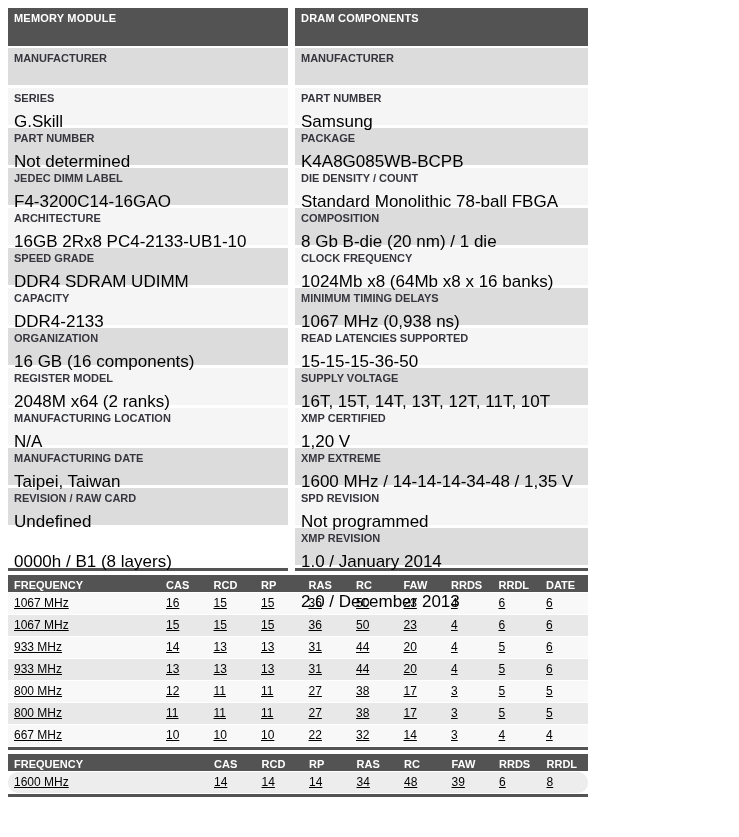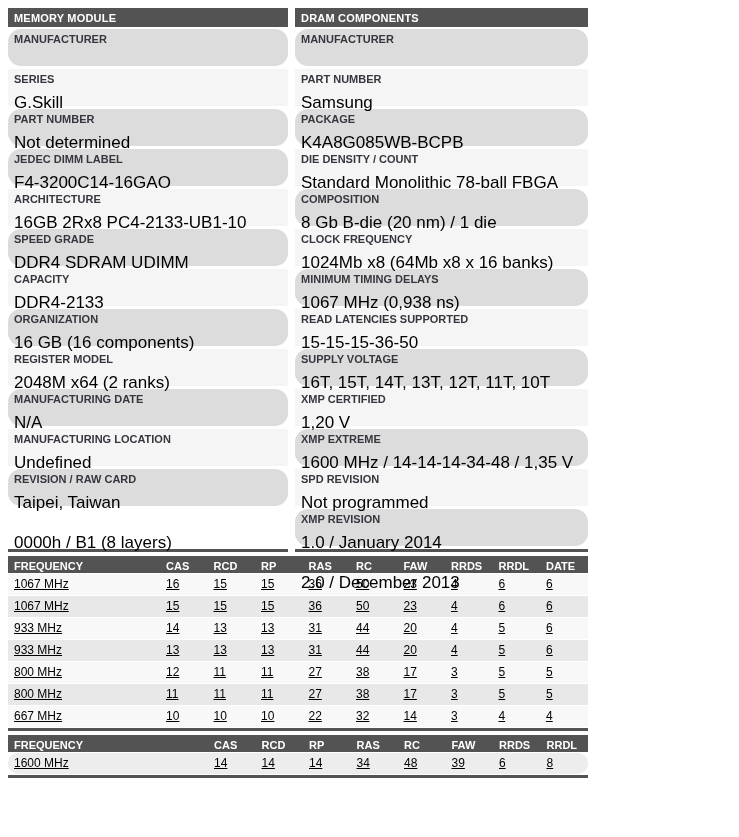--- a/index.html
+++ b/index.html
@@ -15,28 +15,28 @@
     -webkit-font-smoothing:antialiased;
   }
   .page{position:absolute;left:8px;top:8px;width:580px;}
   .panels{display:flex;gap:7px;}
   .panel{border-bottom:3px solid var(--header-bg);}
   .panel-left{width:280px;}
   .panel-right{width:293px;}
   .p-head{
     background:var(--header-bg);color:var(--header-text);
     font-size:11px;font-weight:bold;letter-spacing:.2px;
-    height:19px;line-height:21px;padding:0 6px;box-sizing:border-box;
+    height:38px;line-height:21px;padding:0 6px;box-sizing:border-box;
     margin-bottom:2px;
   }
   .i-row{
     height:37px;margin-bottom:3px;box-sizing:border-box;
     padding:2px 6px 0 6px;
   }
-  .i-row.odd{background:var(--row-dark);border-radius:13px;}
+  .i-row.odd{background:var(--row-dark);}
   .i-row.even{background:var(--row-light);}
   .i-label{
     font-size:11px;font-weight:bold;color:var(--label-text);
     line-height:16px;white-space:nowrap;
   }
   .i-value{
     font-size:17px;color:var(--value-text);
     line-height:17px;white-space:nowrap;margin-top:47px;
   }
   .t-wrap{margin-top:4px;border-bottom:3px solid var(--header-bg);}
@@ -95,27 +95,27 @@
           <div class="i-value">16 GB (16 components)</div>
         </div>
         <div class="i-row odd">
           <div class="i-label">ORGANIZATION</div>
           <div class="i-value">2048M x64 (2 ranks)</div>
         </div>
         <div class="i-row even">
           <div class="i-label">REGISTER MODEL</div>
           <div class="i-value">N/A</div>
         </div>
+        <div class="i-row even">
+          <div class="i-label">MANUFACTURING LOCATION</div>
+          <div class="i-value">Taipei, Taiwan</div>
+        </div>
         <div class="i-row odd">
           <div class="i-label">MANUFACTURING DATE</div>
           <div class="i-value">Undefined</div>
-        </div>
-        <div class="i-row even">
-          <div class="i-label">MANUFACTURING LOCATION</div>
-          <div class="i-value">Taipei, Taiwan</div>
         </div>
         <div class="i-row odd">
           <div class="i-label">REVISION / RAW CARD</div>
           <div class="i-value">0000h / B1 (8 layers)</div>
         </div>
       </div>
       <div class="panel panel-right">
         <div class="p-head">DRAM COMPONENTS</div>
         <div class="i-row odd">
           <div class="i-label">MANUFACTURER</div>

